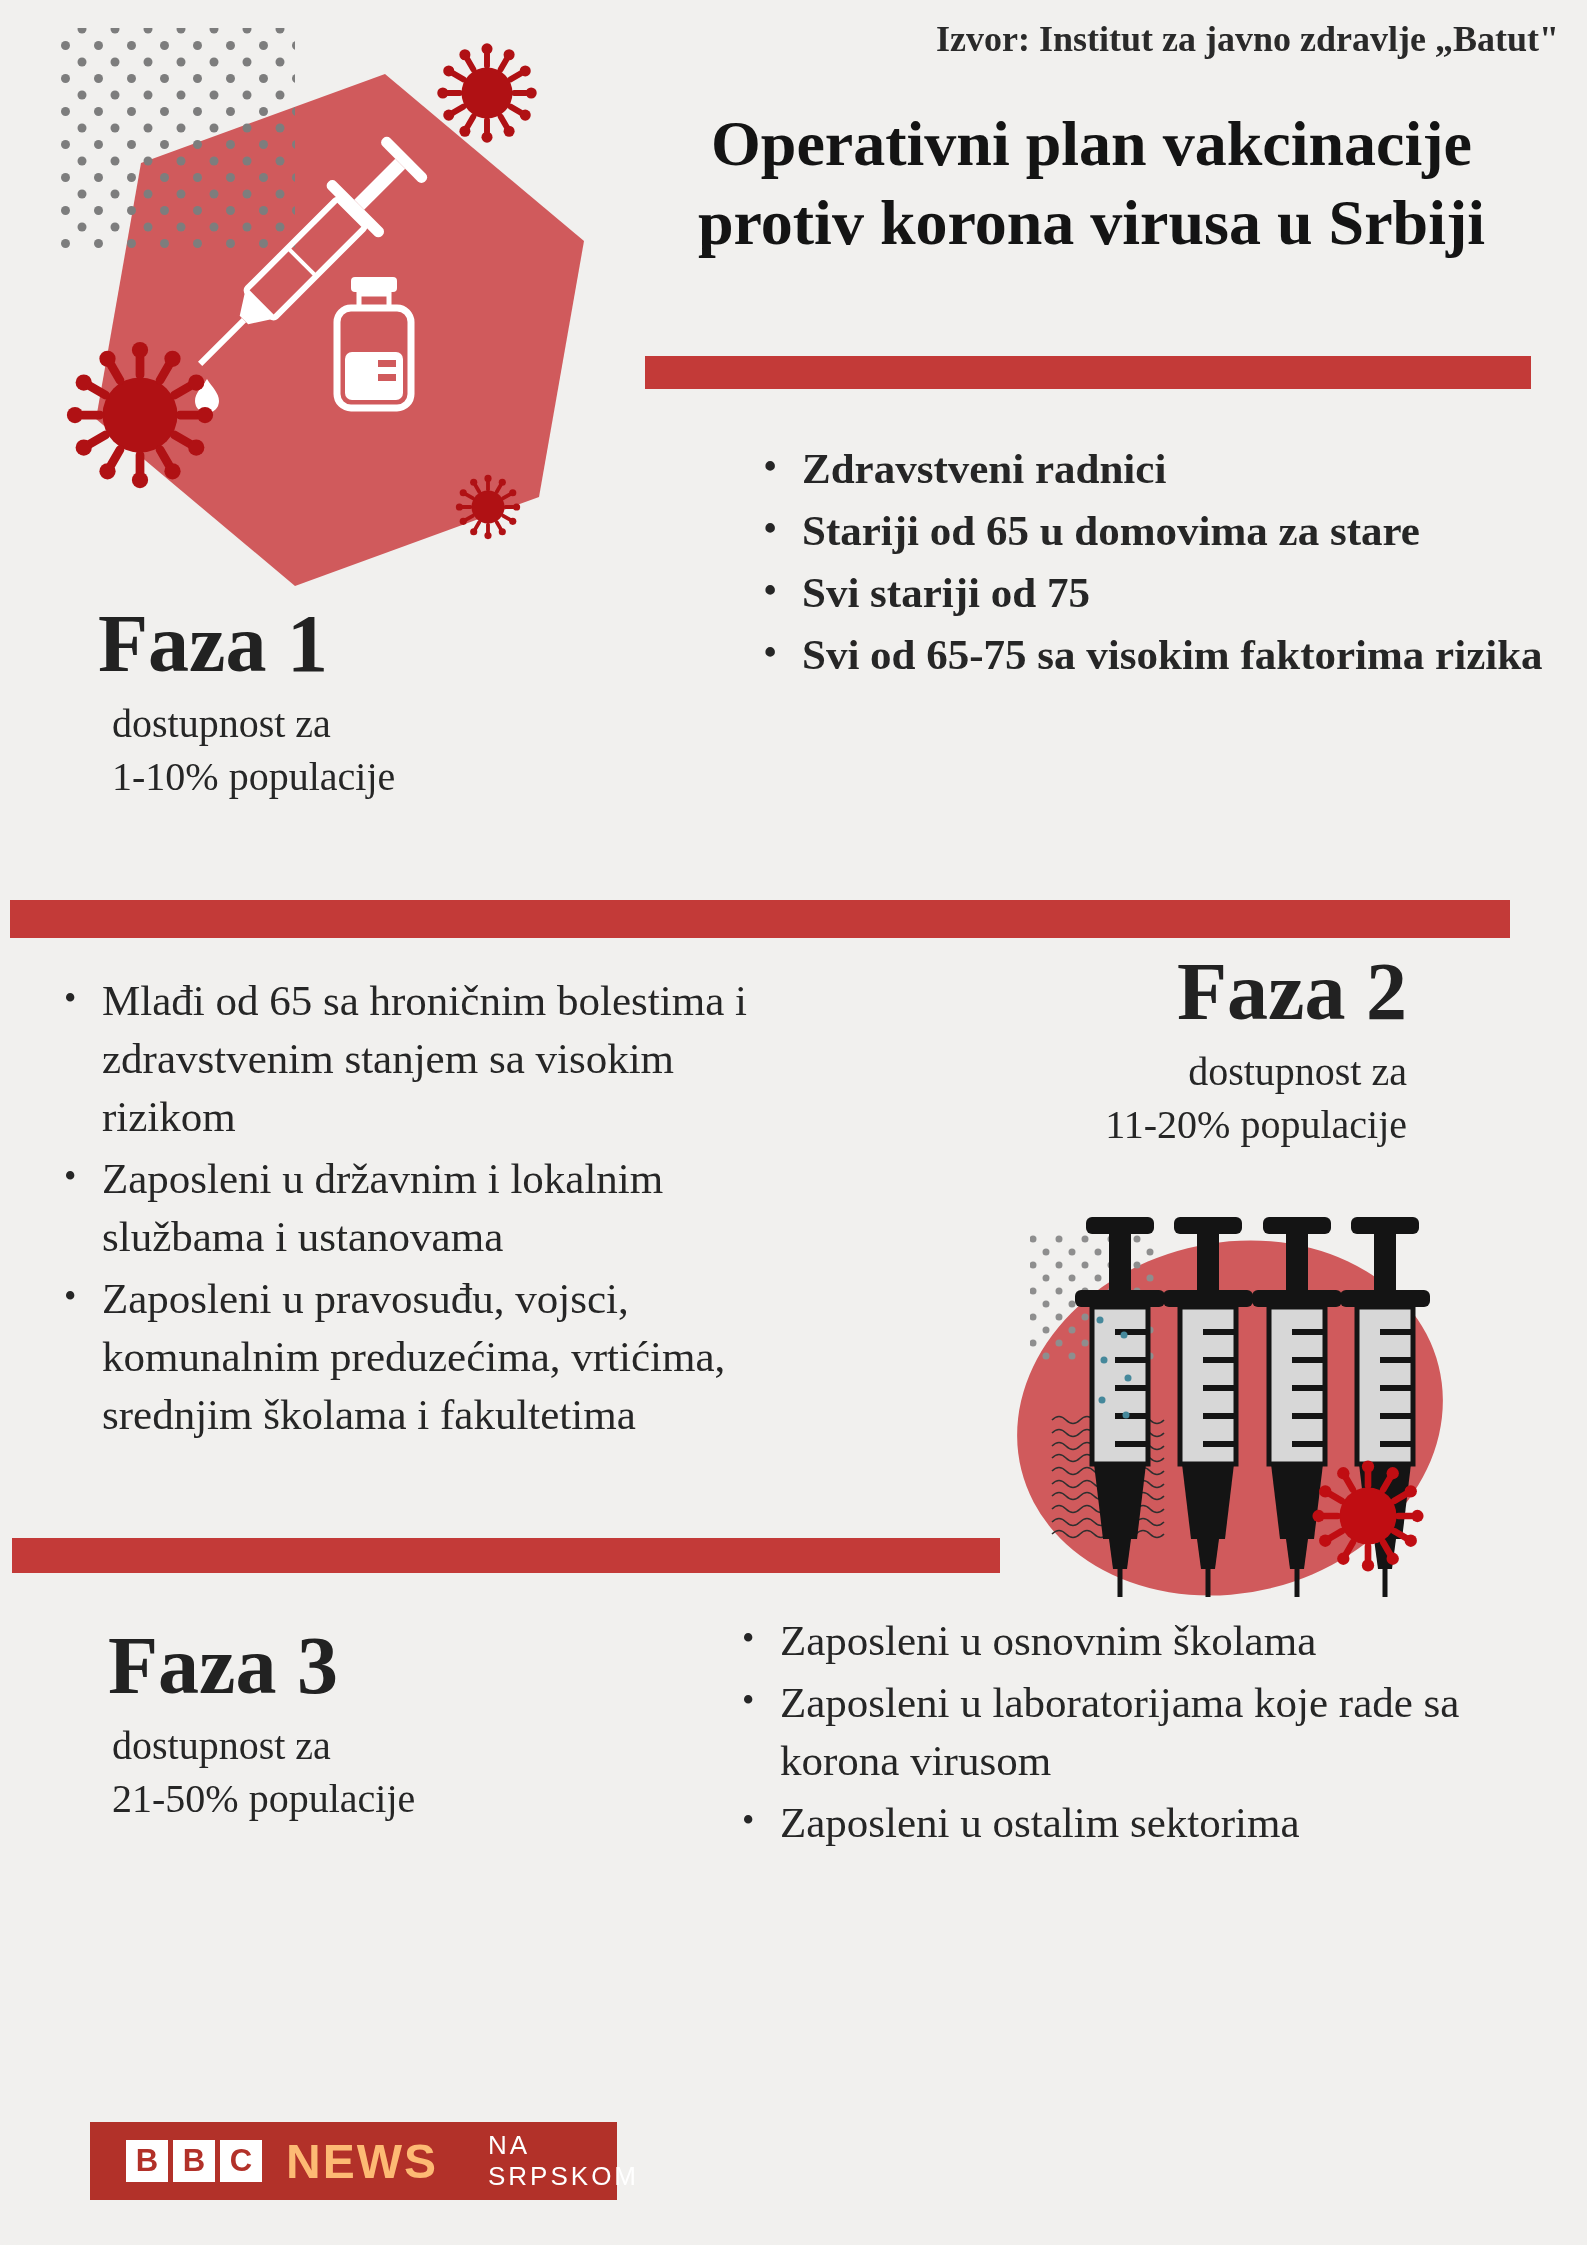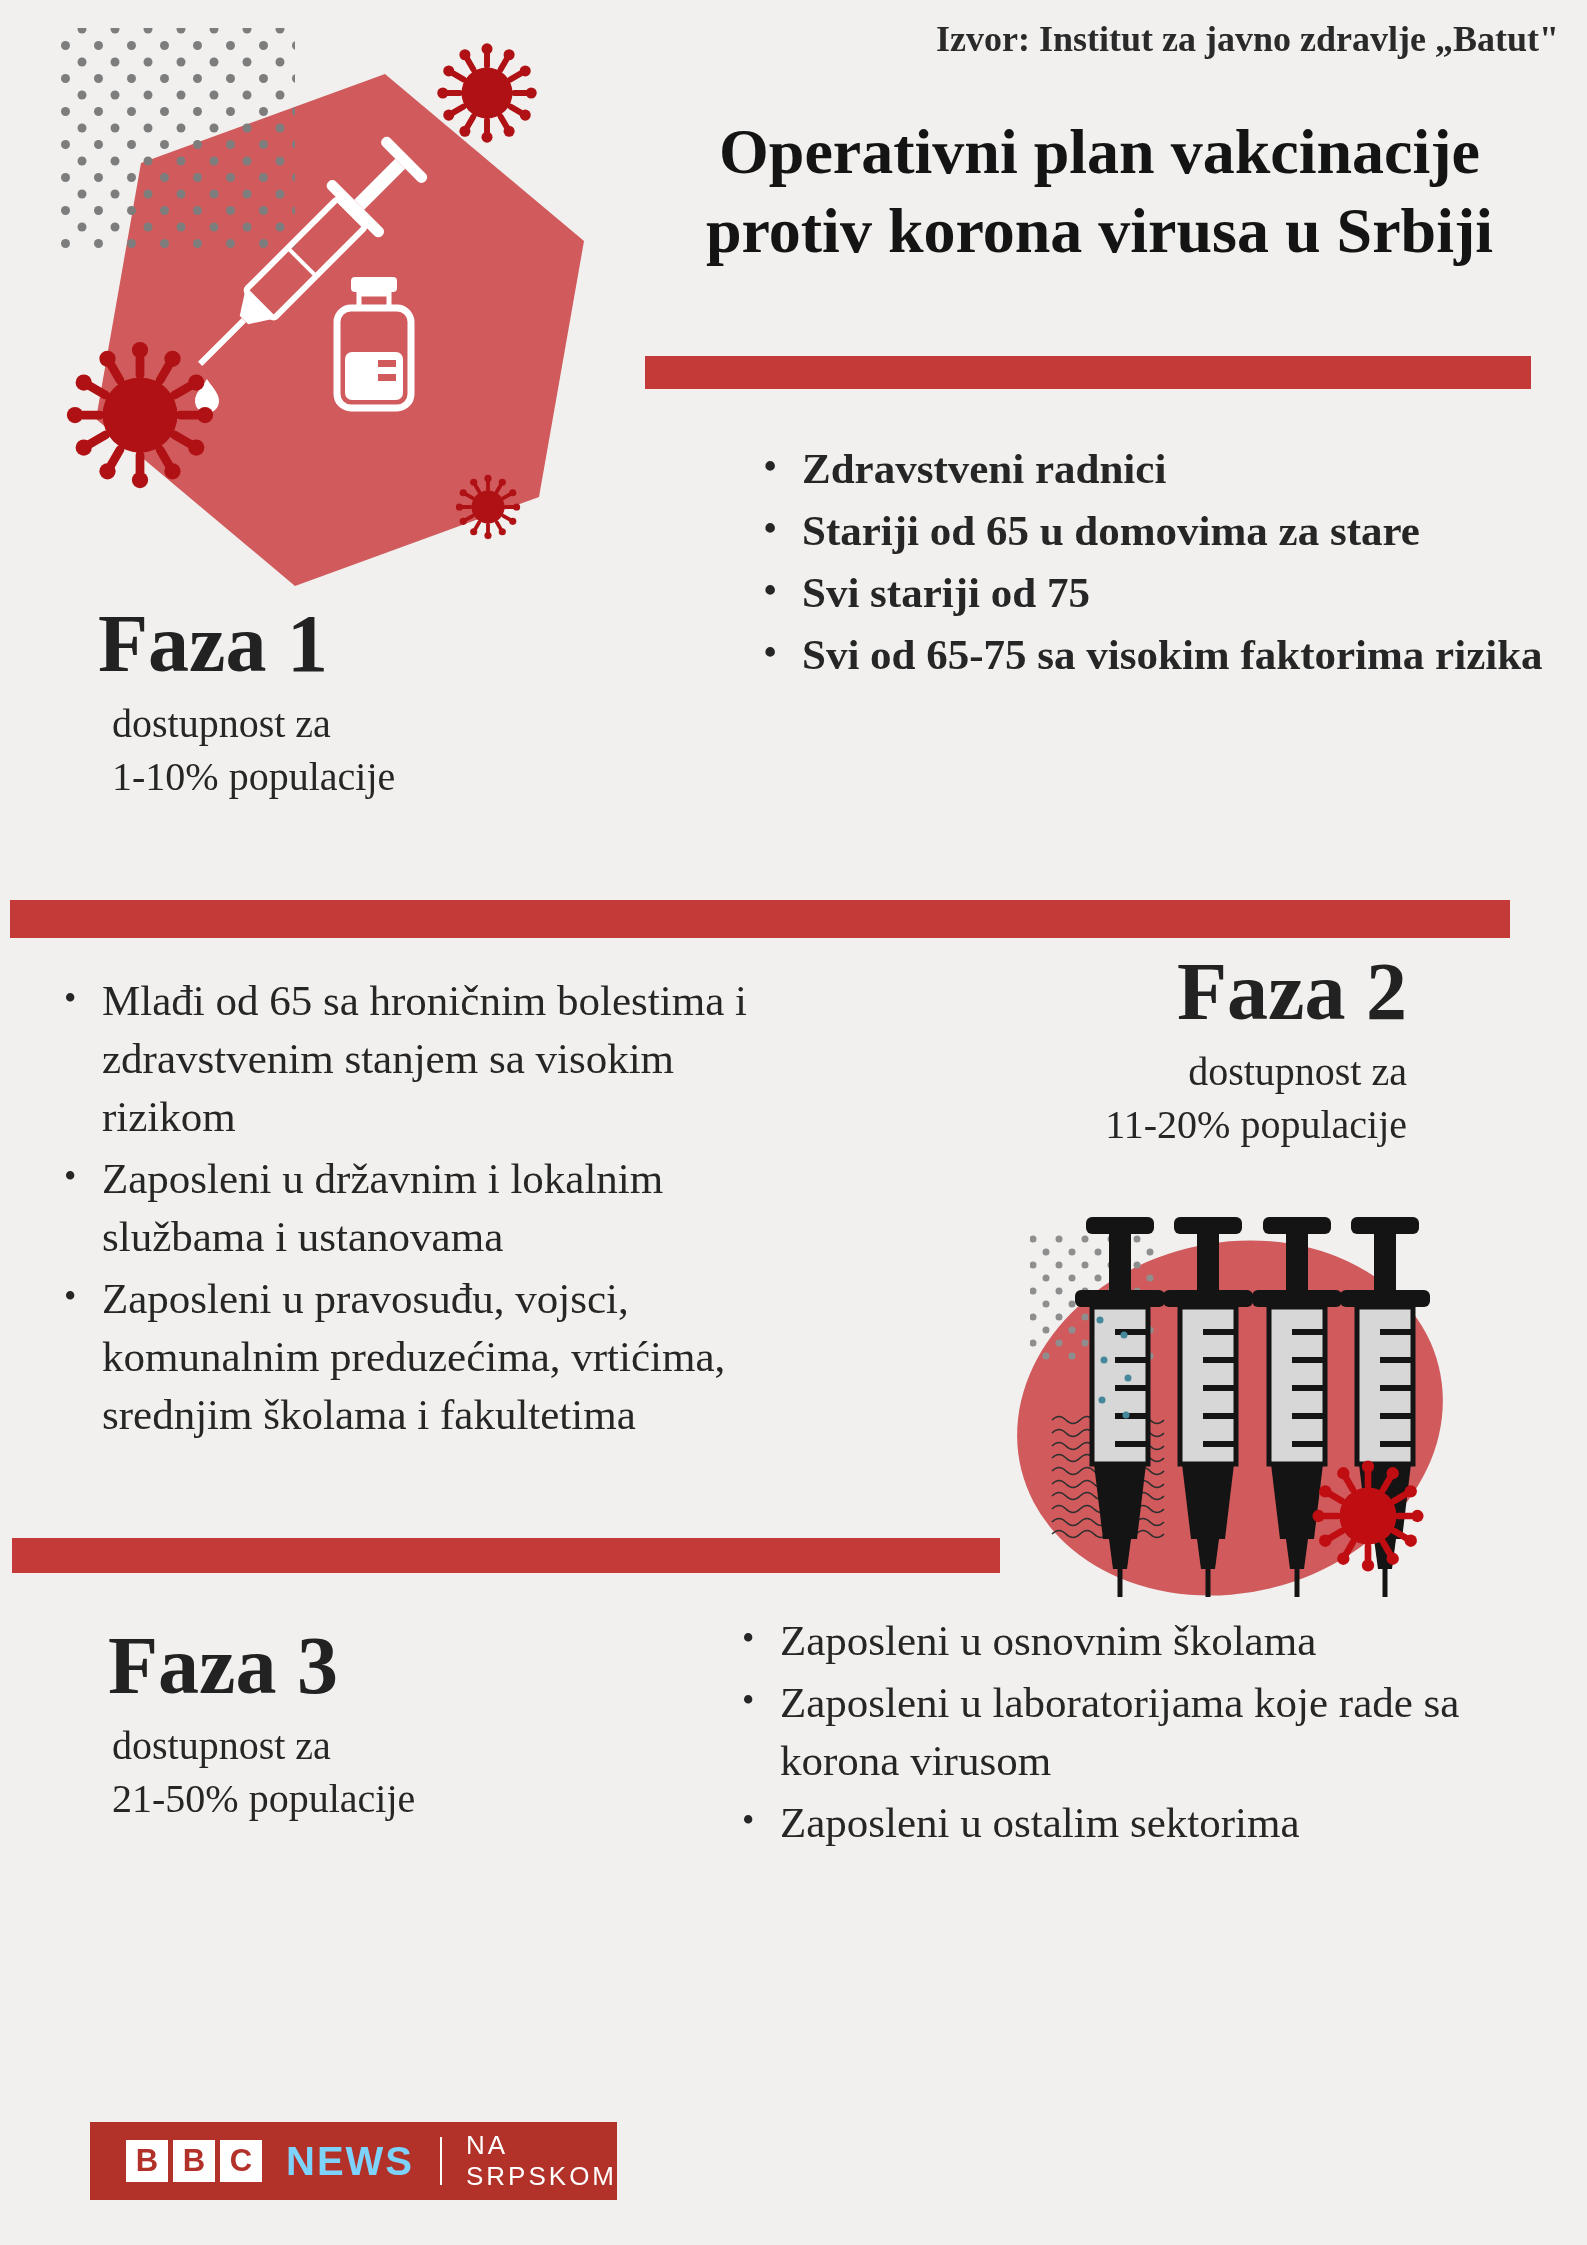--- a/index.html
+++ b/index.html
@@ -14,21 +14,21 @@
   
   .source{
     position:absolute;top:18px;right:28px;
     font-size:36px;font-weight:bold;color:#2A2A2A;
     text-align:right;
   }
   .hex-illo{position:absolute;left:40px;top:20px;}
   .title{
     position:absolute;left:625px;top:100px;width:925px;
     font-size:64px;line-height:1.24;font-weight:bold;color:#141414;
-    text-align:center;margin:12px;
+    text-align:center;margin:4px;
   }
   .title span{display:block;}
   .title-bar{
     position:absolute;left:645px;top:356px;width:886px;height:33px;
     background:#C33A38;
   }
   
   .phase-head h2{
     margin:0;font-size:82px;font-weight:bold;color:#222;line-height:1.08;
   }
@@ -64,21 +64,21 @@
     background:#B23129;display:flex;align-items:center;
     padding:0;box-sizing:border-box;
     font-family:"Liberation Sans","DejaVu Sans",sans-serif;
   }
   .bbc-blocks{display:flex;gap:5px;margin-left:36px;}
   .blk{
     width:42px;height:42px;background:#FFFFFF;
     display:flex;align-items:center;justify-content:center;
     font-weight:bold;font-size:31px;color:#B23129;
   }
-  .news{color:#7dd3fc;font-weight:bold;font-size:40px;letter-spacing:2px;margin-left:24px;}
+  .news{color:#fdba74;font-weight:bold;font-size:48px;letter-spacing:2px;margin-left:24px;}
   .sep{width:3px;height:48px;background:#fff;margin:0 24px 0 26px;}
   .svc{color:#fff;font-size:26px;letter-spacing:3px;font-weight:400;}
 </style>
 </head>
 <body>
 
 <div class="page">
 
   <div class="source">Izvor: Institut za javno zdravlje „Batut"</div>
 

